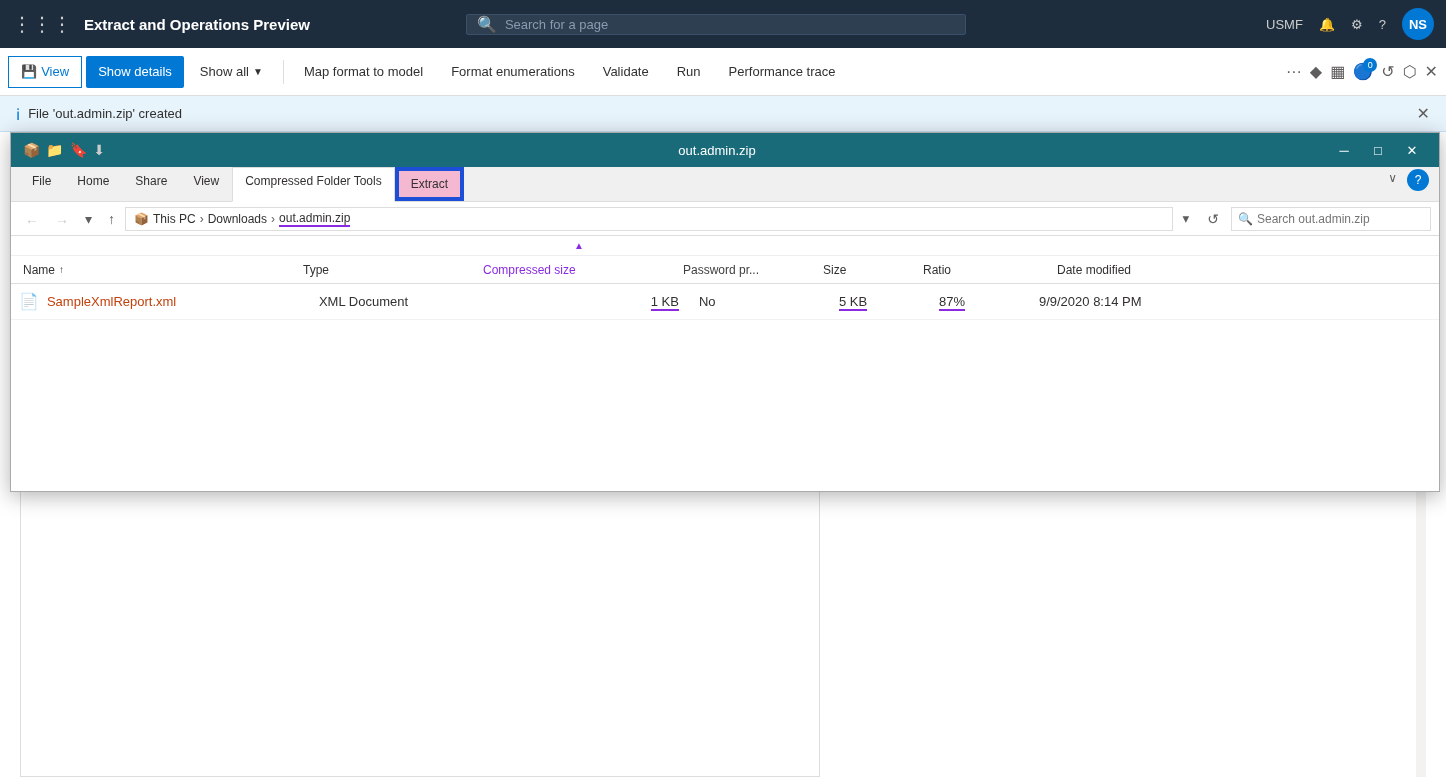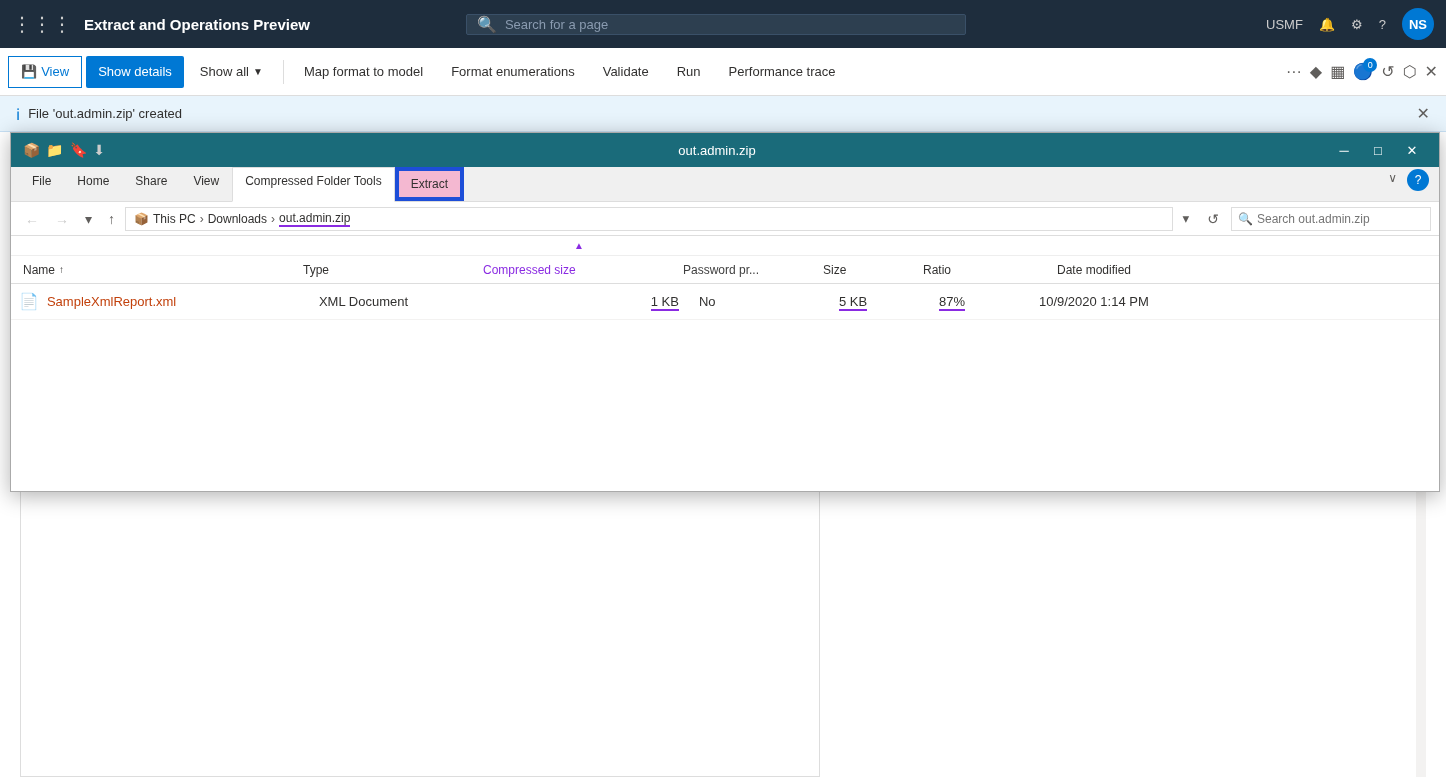--- a/index.html
+++ b/index.html
@@ -729,20 +729,20 @@
         <div class="fe-file-compressed">
           <span class="fe-file-compressed-underline">1 KB</span>
         </div>
         <div class="fe-file-password">No</div>
         <div class="fe-file-size">
           <span class="fe-file-size-underline">5 KB</span>
         </div>
         <div class="fe-file-ratio">
           <span class="fe-file-ratio-underline">87%</span>
         </div>
-        <div class="fe-file-date">10/9/2020 1:14 PM</div>
+        <div class="fe-file-date">9/9/2020 8:14 PM</div>
       </div>
     </div>
 
   </div>
 
 
 </div>
 
 </body></html>

